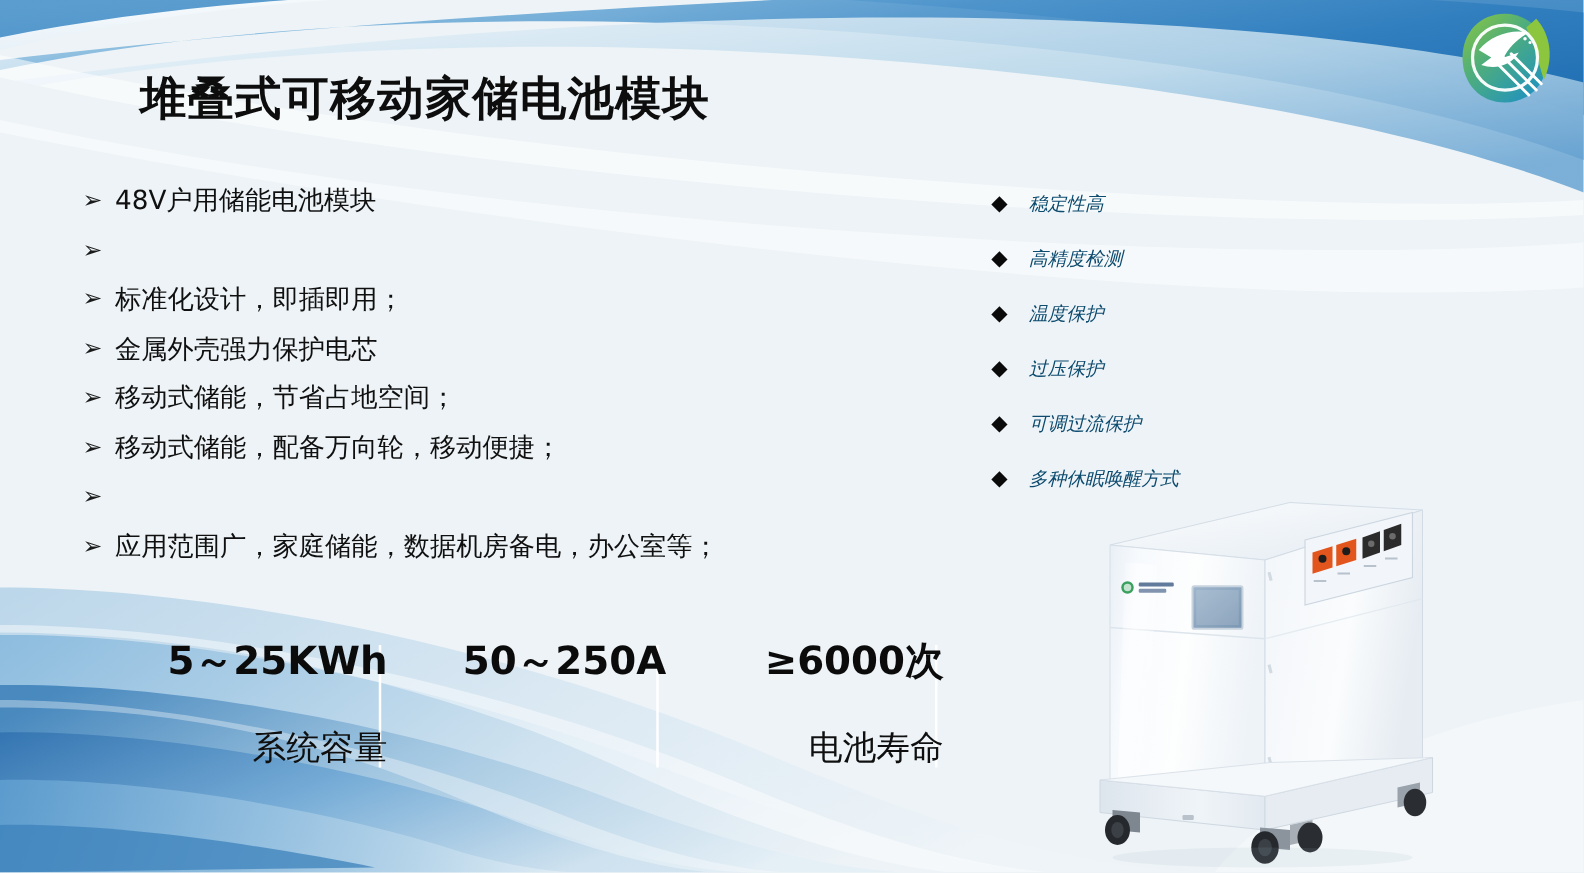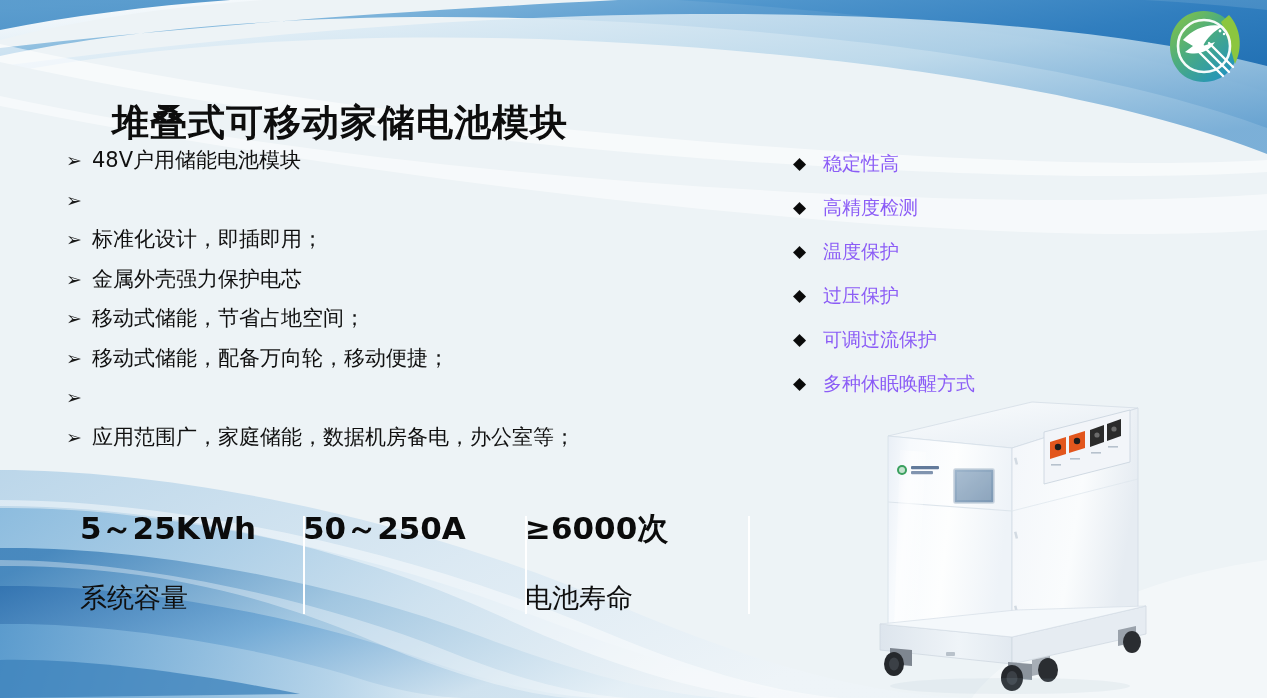--- a/index.html
+++ b/index.html
@@ -26,21 +26,20 @@
     width:82px; height:82px;
   }
 
   
   .title {
     position:absolute; left:112px; top:54px;
     font-size:37px; font-weight:700; color:#0d0d0d;
     letter-spacing:1px;
     font-family:Liberation Mono, monospace;
     white-space:nowrap;
-    margin-top:44px;
   }
 
   
   .left-list {
     position:absolute; left:66px; top:148px;
     width:660px;
   }
   .lrow {
     display:flex; align-items:flex-start;
     margin-bottom:14.5px;
@@ -66,28 +65,29 @@
     display:flex; align-items:flex-start;
     margin-bottom:18px;
     height:26px;
   }
   .diamond-bullet {
     width:30px; flex:0 0 30px;
     font-size:17px; line-height:26px; color:#0a0a0a;
     font-family:"DejaVu Sans",sans-serif;
   }
   .rrow .txt {
-    font-size:19px; line-height:26px; color:#8b5cf6;
+    font-size:15px; line-height:26px; color:#0c4a6e;
     font-family:"DejaVu Sans","Liberation Sans",sans-serif;
     white-space:nowrap;
+    font-style:italic;
   }
 
   
   .stats { position:absolute; left:80px; top:508px; width:700px; height:115px; }
-  .stat { position:absolute; text-align:left; width:230px; }
+  .stat { position:absolute; text-align:right; width:230px; }
   .stat .val {
     font-size:31px; font-weight:700; color:#0b0b0b;
     font-family:"DejaVu Sans","Liberation Sans",sans-serif;
     white-space:nowrap;
   }
   .stat .lbl {
     margin-top:30px;
     font-size:27px; color:#0f0f0f;
     font-family:"DejaVu Sans","Liberation Sans",sans-serif;
     white-space:nowrap;

